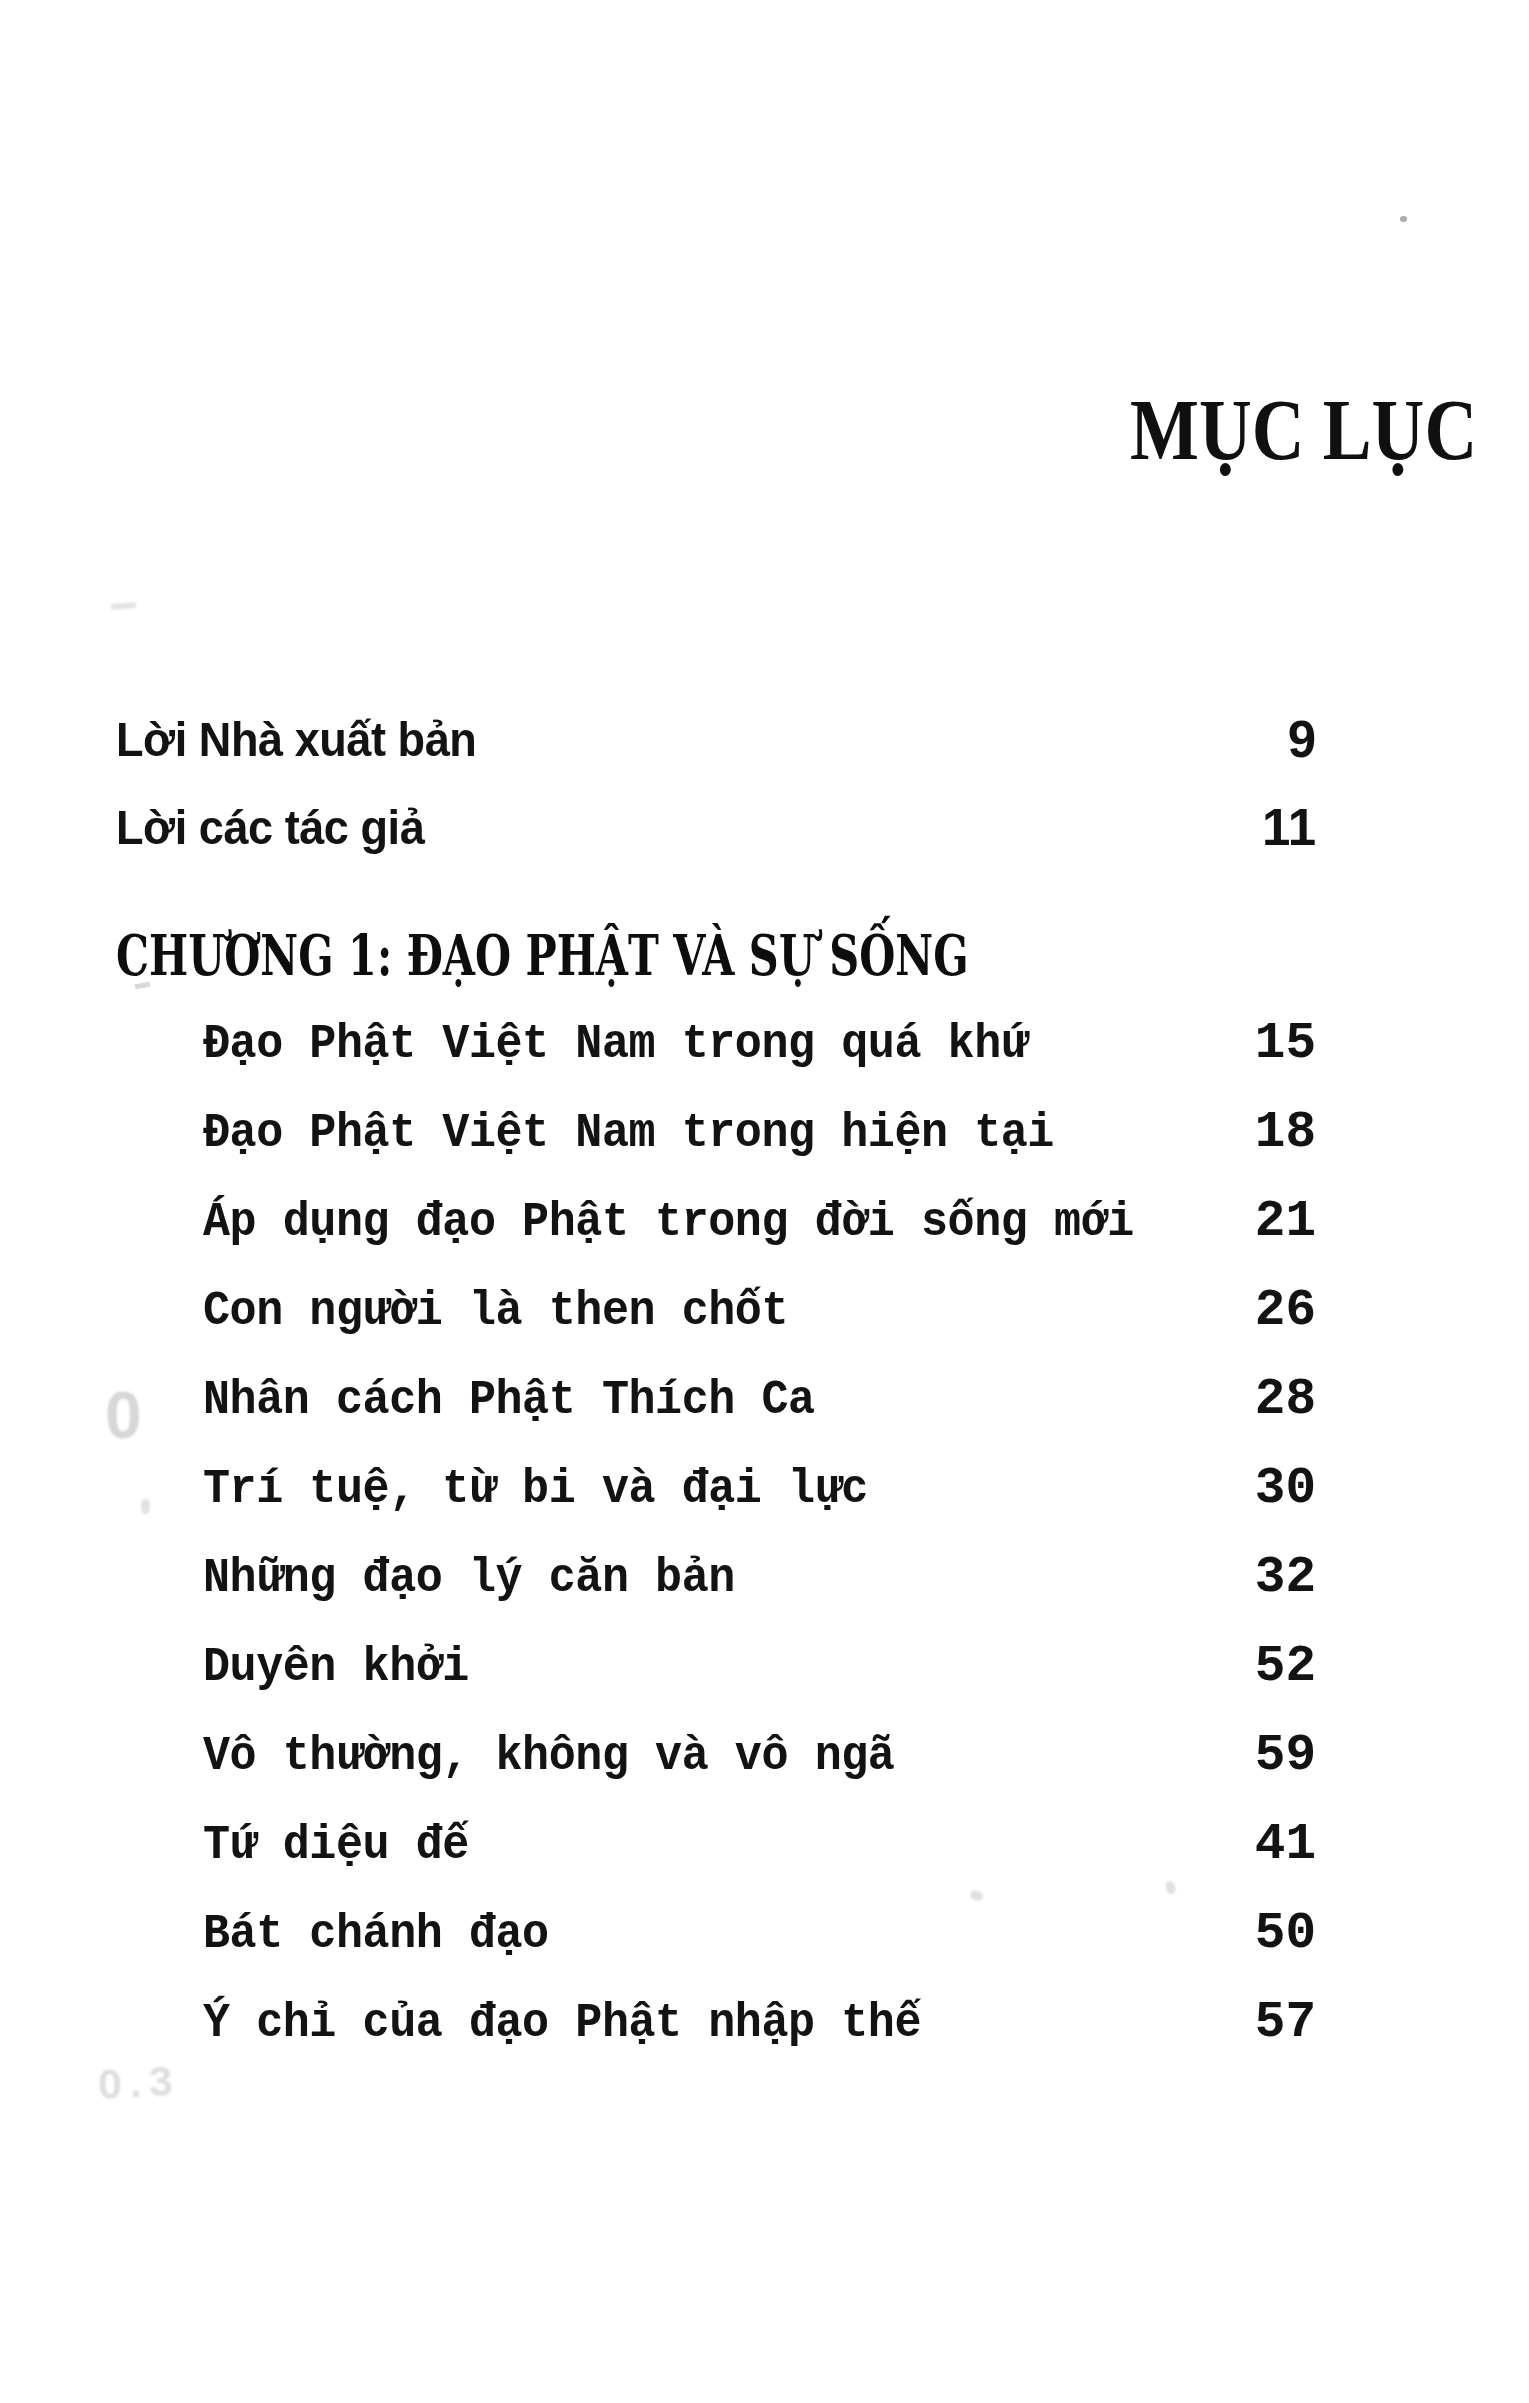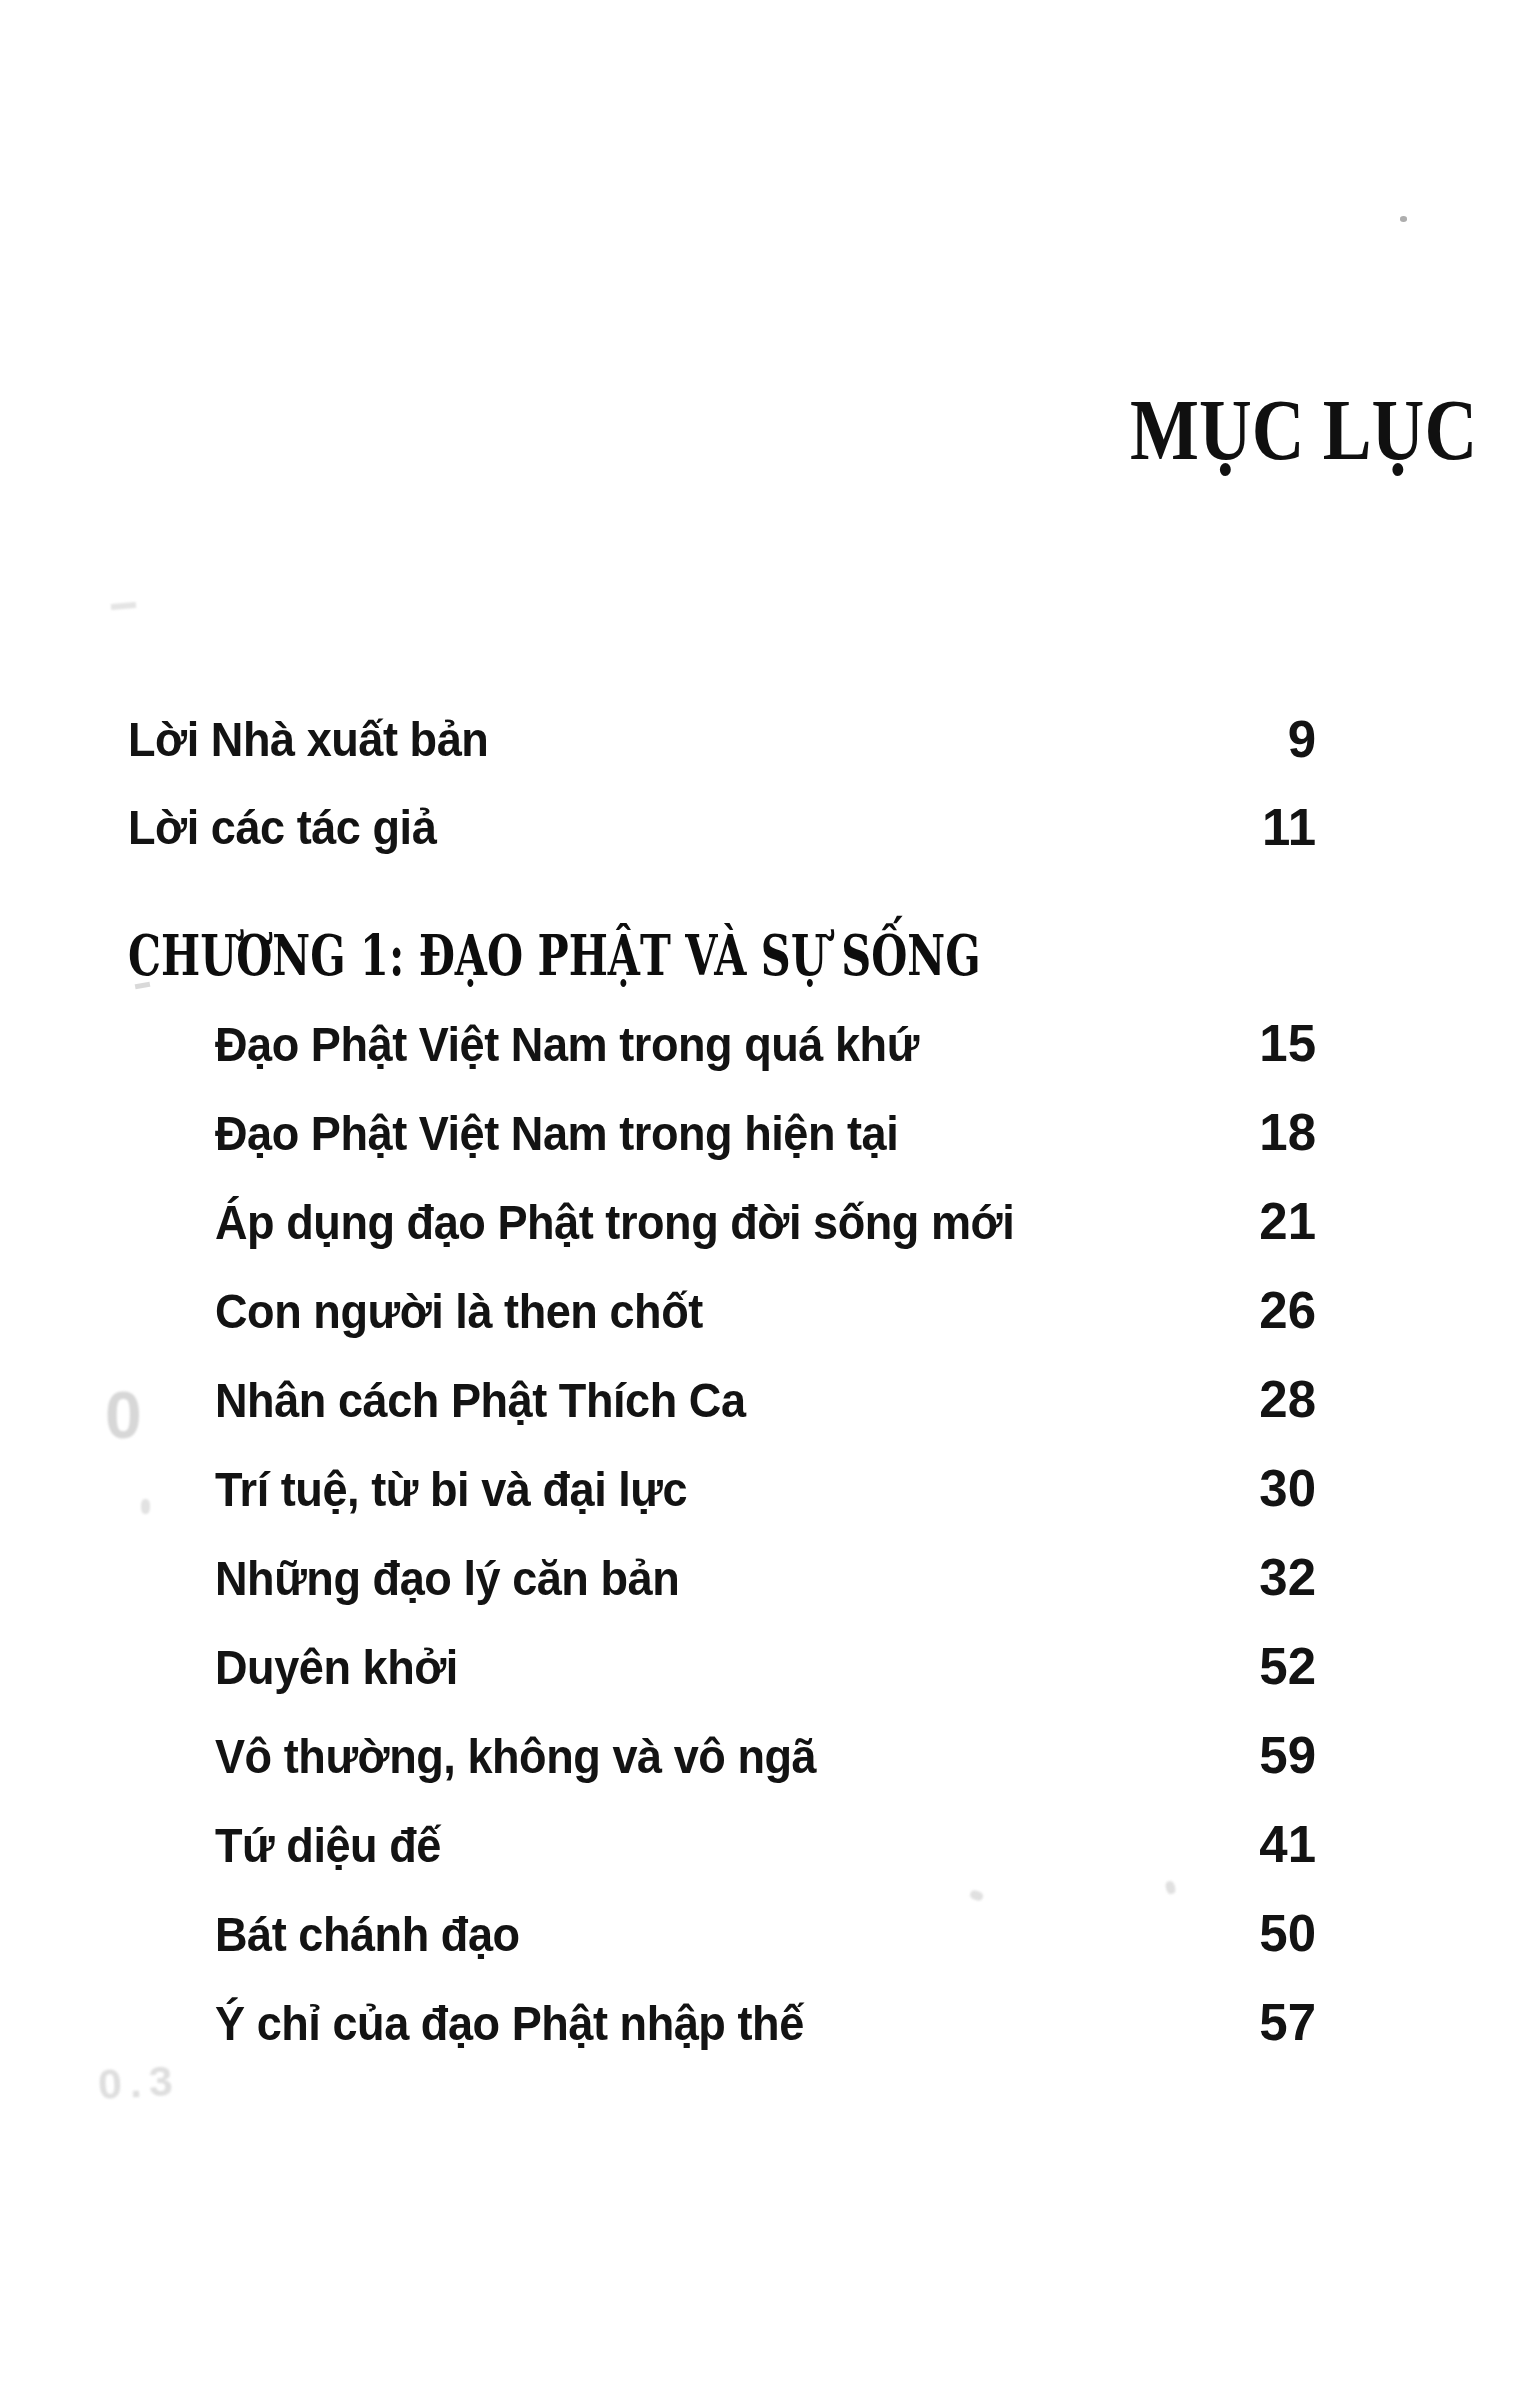--- a/index.html
+++ b/index.html
@@ -33,31 +33,31 @@
     font-size: 87px;
     color: #101010;
     white-space: nowrap;
     transform: translateX(-19px) scaleX(0.84);
     transform-origin: center center;
   }
 
   
   .toc {
     position: absolute;
-    left: 128px;
+    left: 116px;
     right: 213px;
     top: 695px;
   }
   .row {
     display: flex;
     justify-content: space-between;
     align-items: center;
     height: 88px;
   }
-  .row.sub { height: 89px; }
+  .row.sub { height: 89px; font-family: Liberation Mono, monospace; }
   .row .label {
     display: inline-block;
     font-weight: 700;
     font-size: 49px;
     letter-spacing: -0.5px;
     white-space: nowrap;
     transform: scaleX(0.92);
     transform-origin: left center;
     color: #131313;
   }

